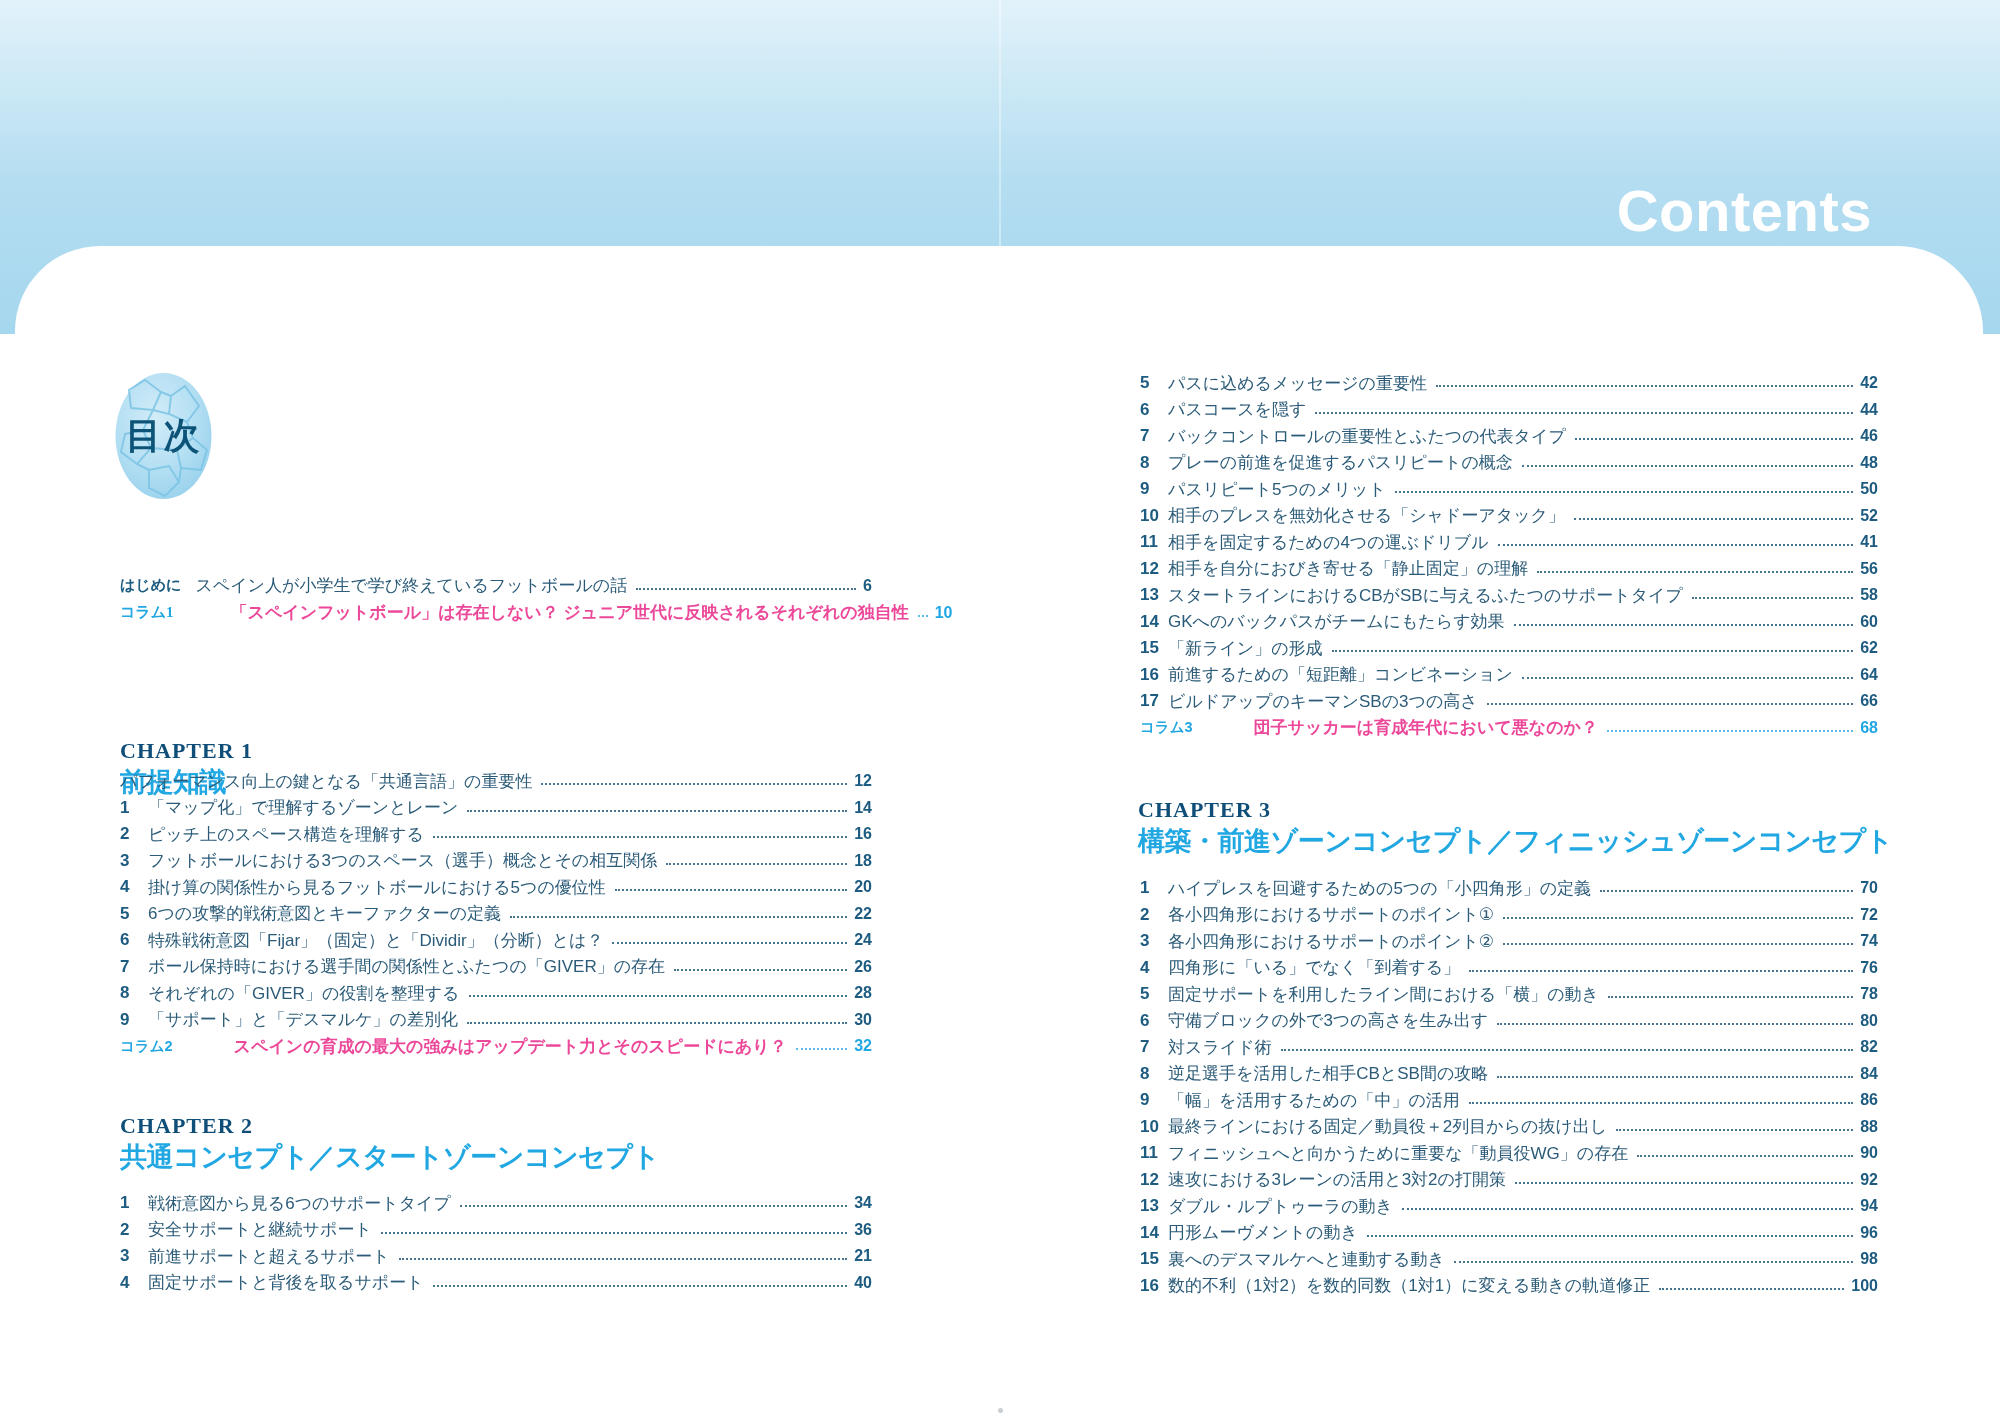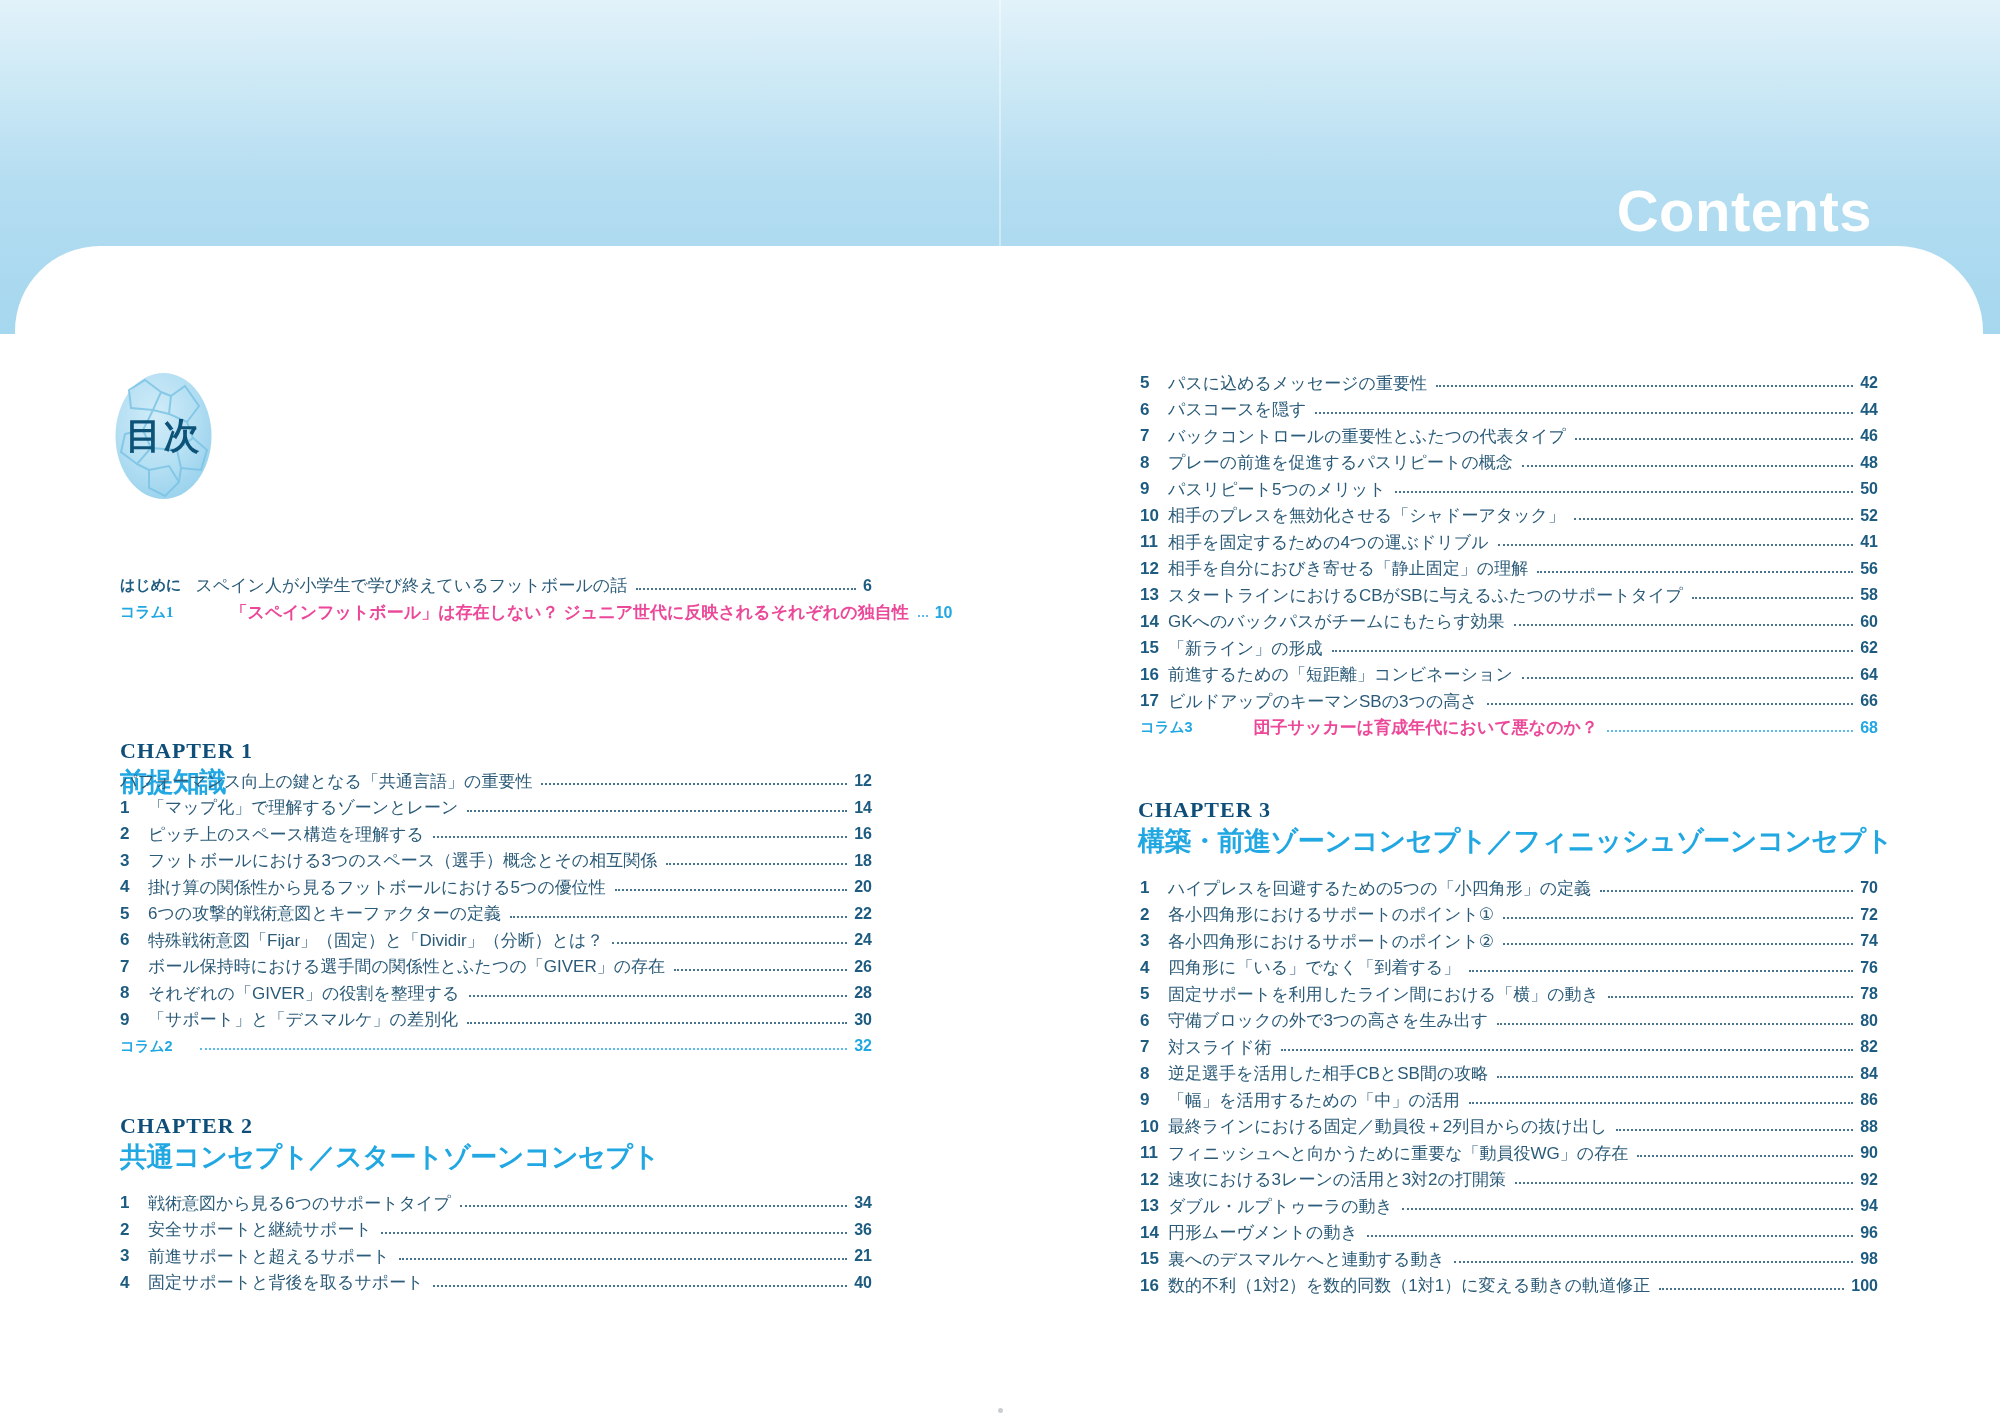--- a/index.html
+++ b/index.html
@@ -190,20 +190,21 @@
       <span class="pg">28</span>
     </div>
     <div class="row">
       <span class="num">9</span>
       <span class="txt">「サポート」と「デスマルケ」の差別化</span>
       <div class="leader"></div>
       <span class="pg">30</span>
     </div>
     <div class="row column-row">
       <span class="num">コラム2</span>
+      <span class="txt">スペインの育成の最大の強みはアップデート力とそのスピードにあり？</span>
       <div class="leader"></div>
       <span class="pg">32</span>
     </div>
   </div>
 
 <div class="chap-head" style="left:120px;top:1113px;">
   <div class="chapter-en">CHAPTER 2</div>
   <div class="chapter-jp">共通コンセプト／スタートゾーンコンセプト</div>
 </div>
 <div id="ch2-rows" class="rows" style="left:120px;top:1190px;width:752px;">

